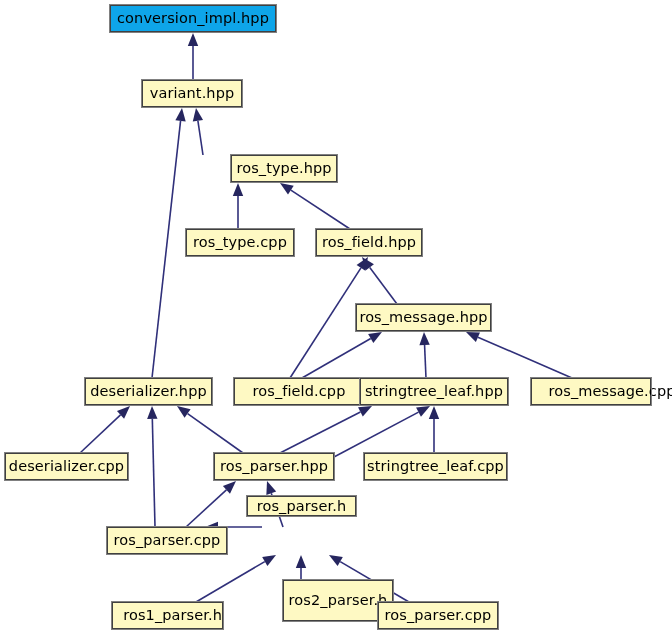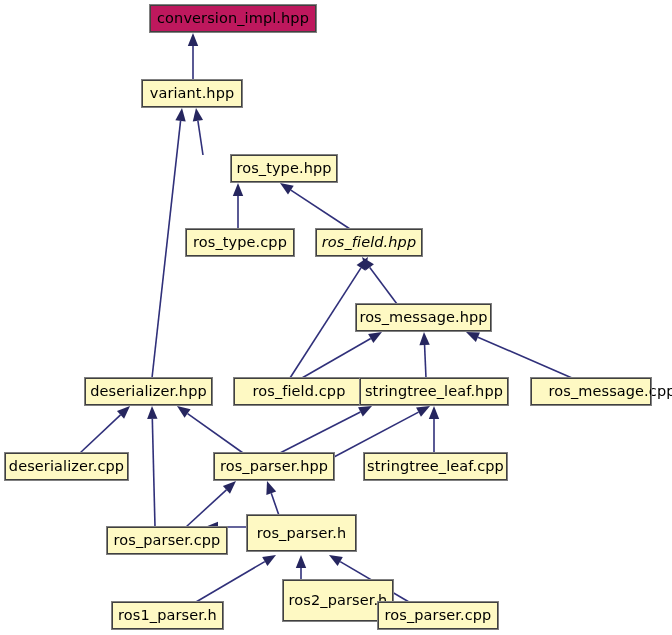--- a/index.html
+++ b/index.html
@@ -32,22 +32,21 @@
     align-items: center;
     justify-content: center;
     color: #000000;
     font-size: 14.5px;
     line-height: 1;
     letter-spacing: 0.1px;
     white-space: nowrap;
     user-select: none;
   }
   .node-box.highlight {
-    background: #be185d;
-    margin-left: 40px;
+    background: #0ea5e9;
   }
   .edge-line {
     stroke: #30307a;
     stroke-width: 1.6;
     fill: none;
   }
   .edge-head {
     fill: #26265f;
     stroke: none;
   }
@@ -152,21 +151,21 @@
       </div>
       <div class="node-box" style="left: 142px; top: 80px; width: 100px; height: 27px;">
         <span>variant.hpp</span>
       </div>
       <div class="node-box" style="left: 187px; top: 155px; width: 106px; height: 27px; margin-left: 44px;">
         <span>ros_type.hpp</span>
       </div>
       <div class="node-box" style="left: 186px; top: 229px; width: 108px; height: 27px;">
         <span>ros_type.cpp</span>
       </div>
-      <div class="node-box" style="left: 316px; top: 229px; width: 106px; height: 27px; font-style: italic;">
+      <div class="node-box" style="left: 316px; top: 229px; width: 106px; height: 27px;">
         <span>ros_field.hpp</span>
       </div>
       <div class="node-box" style="left: 356px; top: 304px; width: 135px; height: 27px;">
         <span>ros_message.hpp</span>
       </div>
       <div class="node-box" style="left: 85px; top: 378px; width: 127px; height: 27px; text-align: center;">
         <span>deserializer.hpp</span>
       </div>
       <div class="node-box" style="left: 234px; top: 378px; width: 130px; height: 27px;">
         <span>ros_field.cpp</span>
@@ -182,24 +181,24 @@
       </div>
       <div class="node-box" style="left: 214px; top: 453px; width: 120px; height: 27px;">
         <span>ros_parser.hpp</span>
       </div>
       <div class="node-box" style="left: 364px; top: 453px; width: 143px; height: 27px;">
         <span>stringtree_leaf.cpp</span>
       </div>
       <div class="node-box" style="left: 107px; top: 527px; width: 120px; height: 27px;">
         <span>ros_parser.cpp</span>
       </div>
-      <div class="node-box" style="left: 247px; top: 515px; width: 109px; height: 36px;">
+      <div class="node-box" style="left: 247px; top: 496px; width: 109px; height: 20px;">
         <span>ros_parser.h</span>
       </div>
-      <div class="node-box" style="left: 112px; top: 602px; width: 111px; height: 27px;">
+      <div class="node-box" style="left: 112px; top: 602px; width: 111px; height: 27px; justify-content: flex-end;">
         <span>ros1_parser.h</span>
       </div>
       <div class="node-box" style="left: 247px; top: 580px; width: 110px; height: 41px; margin-left: 36px;">
         <span>ros2_parser.h</span>
       </div>
       <div class="node-box" style="left: 378px; top: 602px; width: 120px; height: 27px;">
         <span>ros_parser.cpp</span>
       </div>
     </div>
 </div>

